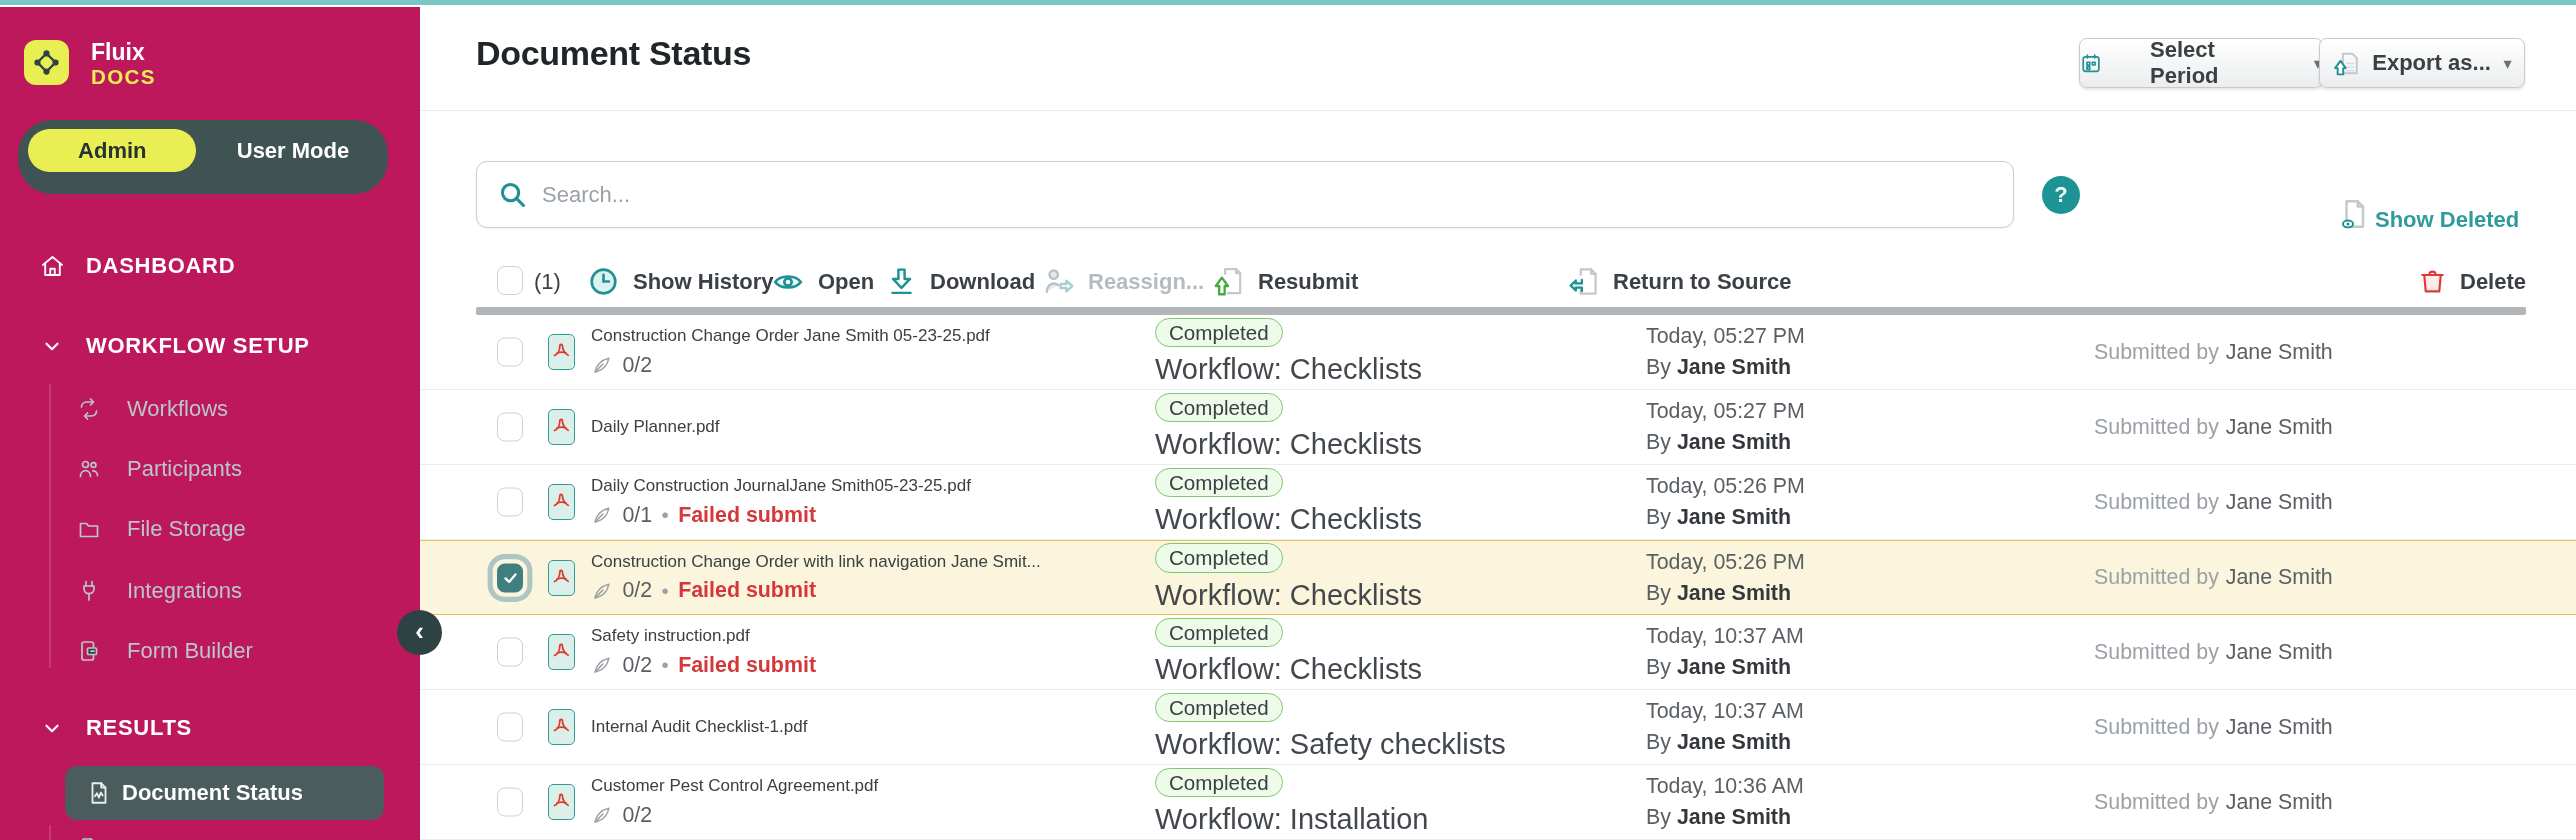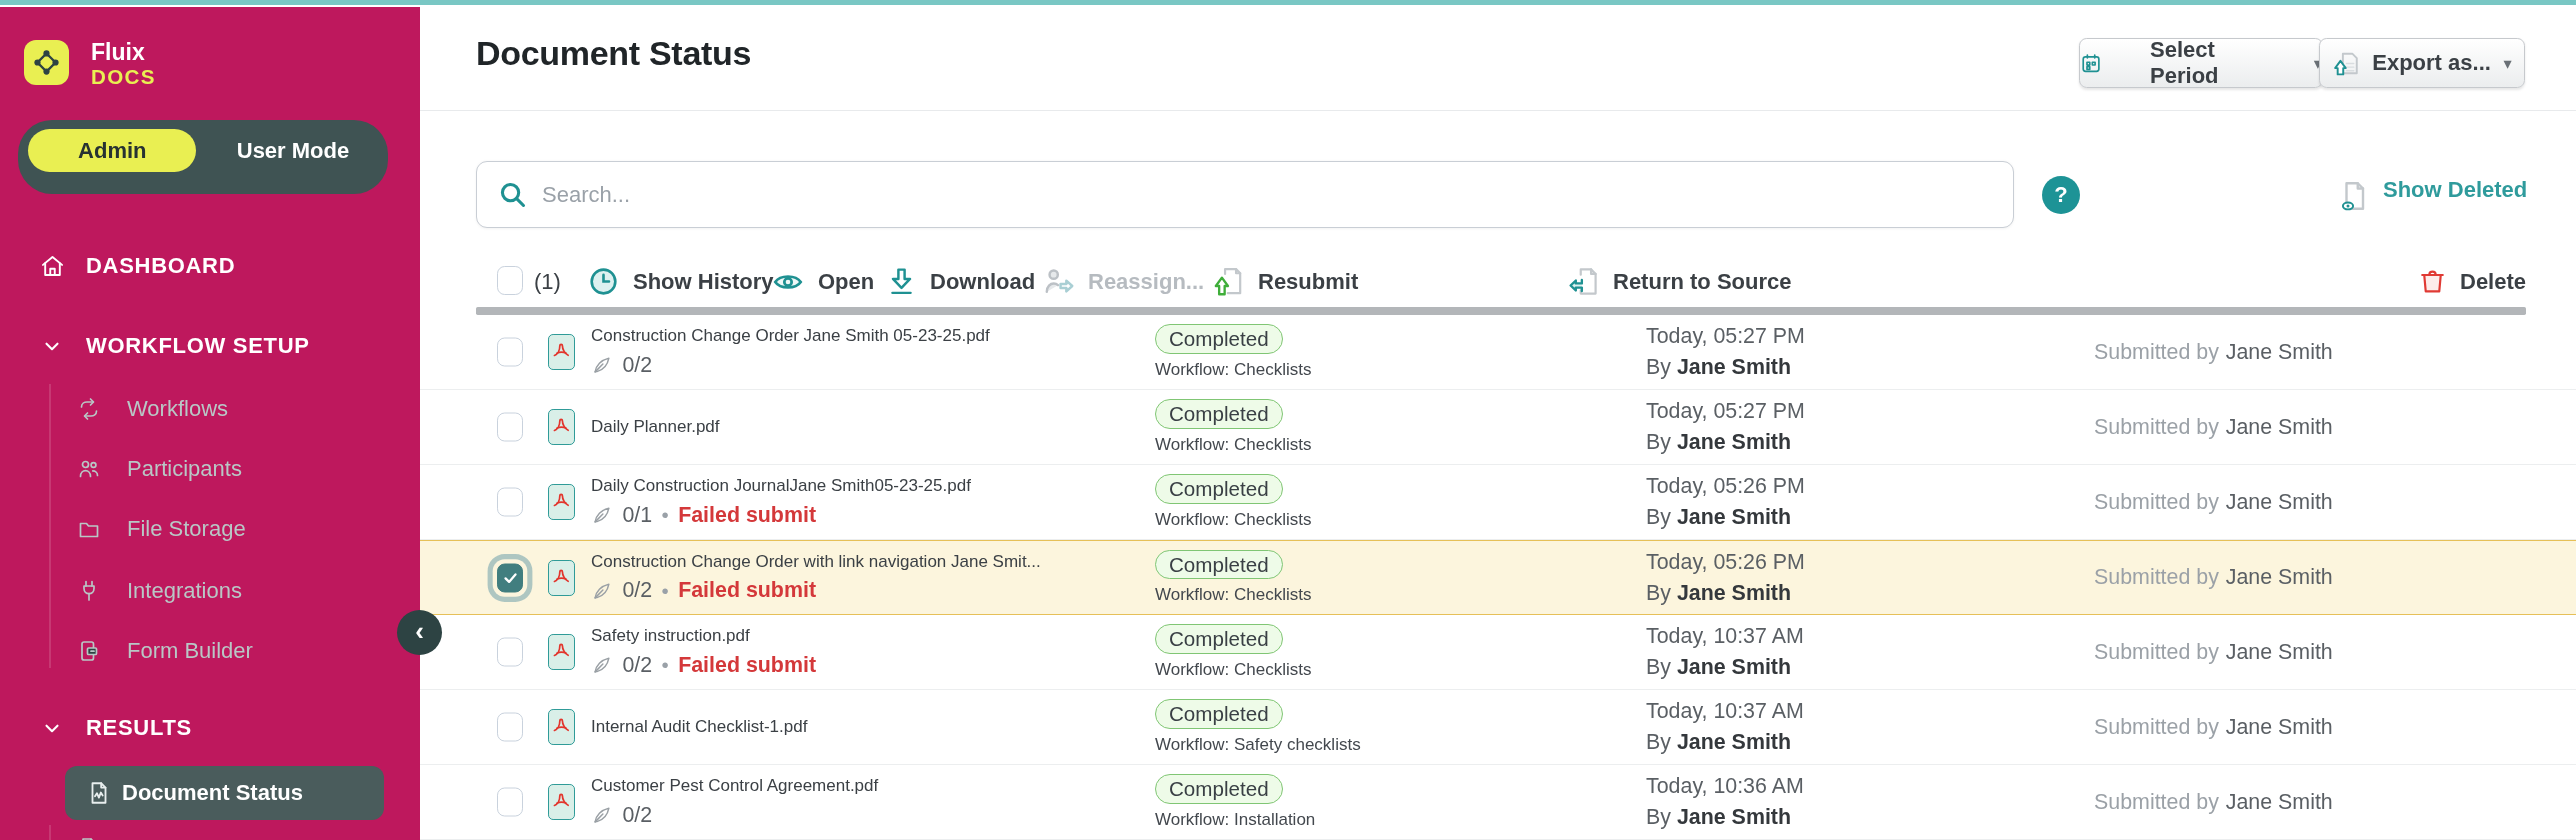--- a/index.html
+++ b/index.html
@@ -50,21 +50,21 @@
 
   
   .search-wrap{position:absolute;left:476px;top:161px;width:1538px;height:67px;}
   .search-input{position:absolute;inset:0;box-sizing:border-box;width:100%;height:100%;border:1.3px solid #c9ced5;
     border-radius:11px;background:#fff;box-shadow:0 0.9px 2.6px rgba(0,0,0,0.05);padding:0 25px 0 65px;
     font-family:inherit;font-size:22px;color:#3b4045;outline:none;}
   .search-input::placeholder{color:#9aa1a8;}
   .search-ic{position:absolute;left:20.6px;top:18px;width:31px;height:31px;color:#1f9192;pointer-events:none;}
   .help-circle{position:absolute;left:2042px;top:176px;width:38px;height:38px;border-radius:50%;background:#1d9396;
     color:#fff;font-size:22px;font-weight:700;display:flex;align-items:center;justify-content:center;cursor:pointer;}
-  .show-deleted{position:absolute;left:2336px;top:177px;height:45px;display:flex;align-items:flex-start;gap:11px;cursor:pointer;}
+  .show-deleted{position:absolute;left:2336px;top:188px;height:45px;display:flex;align-items:flex-end;gap:3px;cursor:pointer;}
   .show-deleted .lbl{font-size:22px;font-weight:600;color:#2f9b9c;}
 
   
   .tbitem{position:absolute;top:259px;height:45px;display:flex;align-items:center;gap:13px;
     font-size:22px;font-weight:600;color:#3b4045;cursor:pointer;white-space:nowrap;}
   .tbitem.disabled{color:#b6bbc0;cursor:default;}
   .tb-cbx{position:absolute;left:497px;top:266px;}
   .tb-count{position:absolute;left:534px;top:259px;height:45px;display:flex;align-items:center;
     font-size:22px;color:#3b4045;}
   .hscroll{position:absolute;left:476px;top:307px;width:2050px;height:7.7px;background:#b3b6b9;border-radius:1.7px;cursor:pointer;}
@@ -85,21 +85,21 @@
     border:1.7px solid #2f9b98;border-radius:5.1px;background:#d9efe8;display:flex;align-items:center;justify-content:center;}
   .fcol{position:absolute;left:171px;top:0;bottom:0;display:flex;flex-direction:column;justify-content:center;gap:6.9px;}
   .fname{font-size:17px;color:#3b4045;cursor:pointer;}
   .fsub{display:flex;align-items:center;gap:9.4px;font-size:21.4px;color:#5a5f64;}
   .sub-dot{color:#9aa1a8;font-size:20.6px;}
   .sub-failed{color:#d4383a;font-weight:700;}
   .scol{position:absolute;left:735px;top:0;bottom:0;display:flex;flex-direction:column;justify-content:center;
     gap:6px;align-items:flex-start;}
   .badge{font-size:20.6px;color:#3a4045;border:1.7px solid #80c674;background:#eefbe8;border-radius:17px;
     padding:0.9px 13px;line-height:26px;}
-  .wf{font-size:17px;color:#43484e;}
+  .wf{font-size:29px;color:#43484e;}
   .dcol{position:absolute;left:1226px;top:0;bottom:0;display:flex;flex-direction:column;justify-content:center;
     gap:6px;font-size:21.4px;color:#5a5f64;}
   .dcol .byname{font-weight:700;color:#34383c;}
   .subcol{position:absolute;left:1674px;top:0;bottom:0;display:flex;align-items:center;font-size:21.4px;color:#9ba1a7;}
   .subcol .subname{color:#5a5f64;margin-left:6.9px;}
 
   svg{display:block;}
 </style>
 </head>
 <body>

